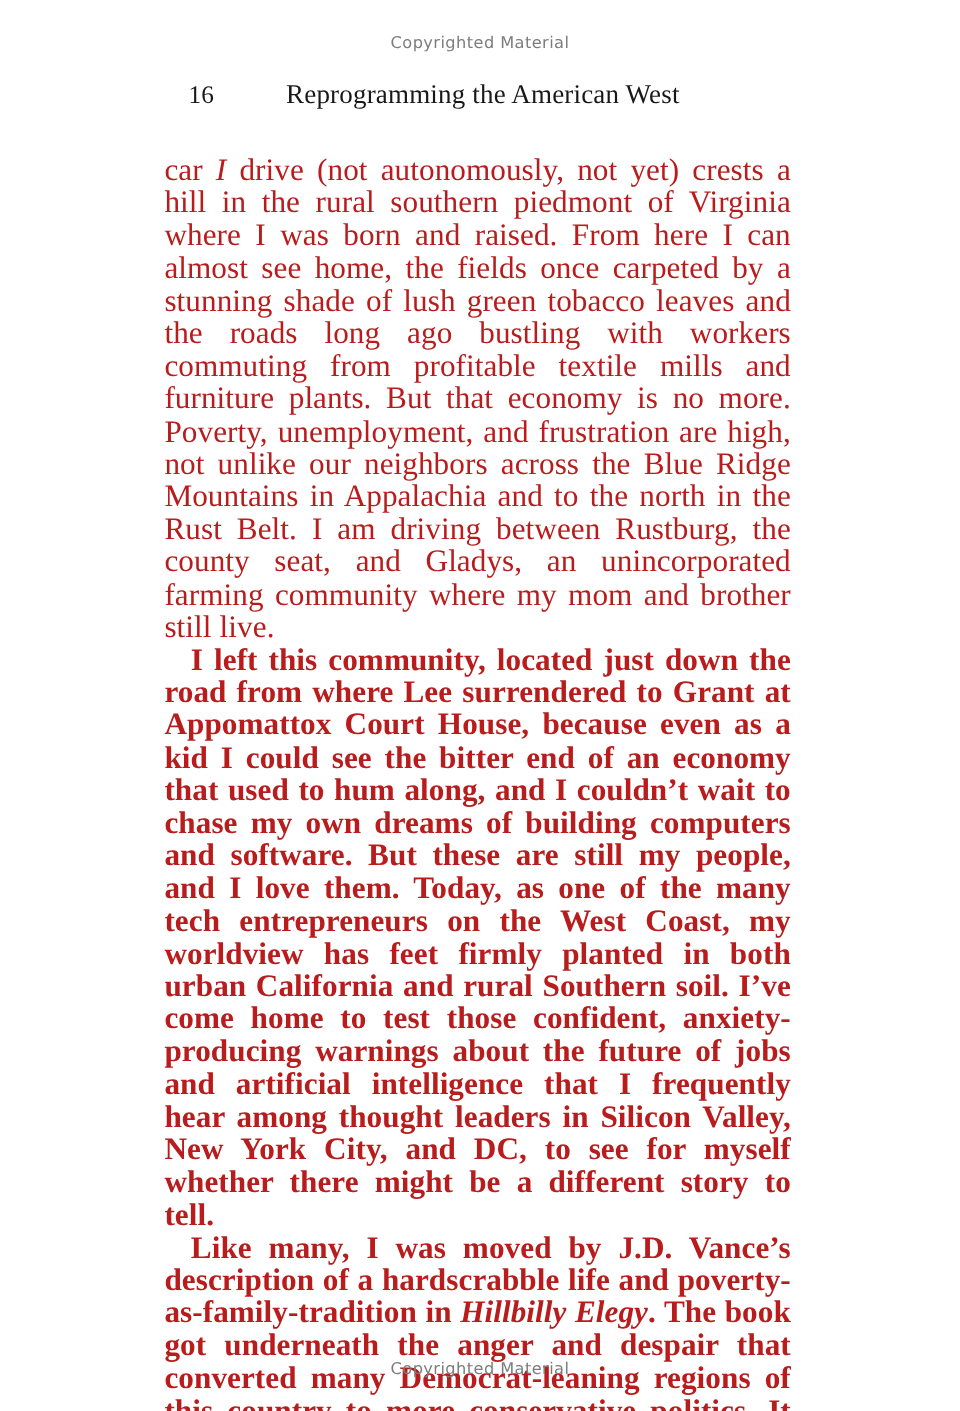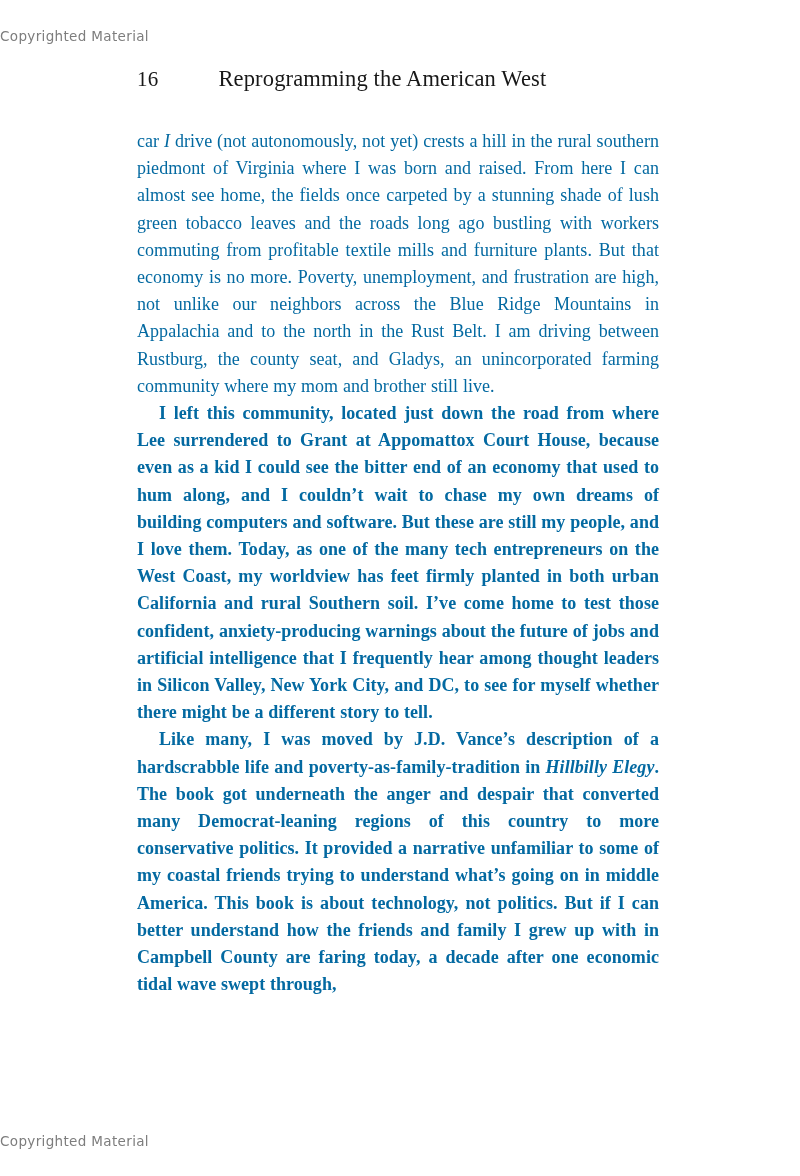--- a/index.html
+++ b/index.html
@@ -16,20 +16,21 @@
     overflow: hidden;
     font-family: "Liberation Serif", "DejaVu Serif", serif;
     -webkit-font-smoothing: antialiased;
   }
 
   
   .watermark {
     position: absolute;
     left: 0;
     width: 800px;
+    text-align: center;
     font-family: "DejaVu Sans", "Liberation Sans", sans-serif;
     font-size: 13.5px;
     letter-spacing: 0.35px;
     color: #7d7d7d;
     white-space: nowrap;
   }
   #watermark-top    { top: 28px; }
   #watermark-bottom { top: 1133px; }
 
   
@@ -42,20 +43,21 @@
     color: #181818;
     white-space: nowrap;
   }
   #folio {
     display: inline-block;
     font-size: 21px;
     font-variant-numeric: oldstyle-nums;
     font-feature-settings: "onum" 1;
     vertical-align: baseline;
     letter-spacing: 0.2px;
+    margin-left: 20px;
   }
   #running-title {
     display: inline-block;
     margin-left: 60px;
     font-size: 22.5px;
     letter-spacing: 0.15px;
     vertical-align: baseline;
   }
 
   
@@ -63,23 +65,23 @@
     position: absolute;
     left: 137px;
     top: 128px;
     width: 522px;
   }
 
   #textblock p {
     margin: 0;
     text-align: justify;
     text-justify: inter-word;
-    font-size: 18px;
+    font-size: 26px;
     line-height: 27.2px;
-    color: #0369a1;
+    color: #b91c1c;
     letter-spacing: 0.05px;
     word-spacing: 0.2px;
     hyphens: none;
     -webkit-hyphens: none;
   }
   #textblock p.indent { text-indent: 22px; font-weight: bold; }
   #textblock p i, #textblock p em { font-style: italic; }
 
   
   #textblock p { text-align-last: left; }

